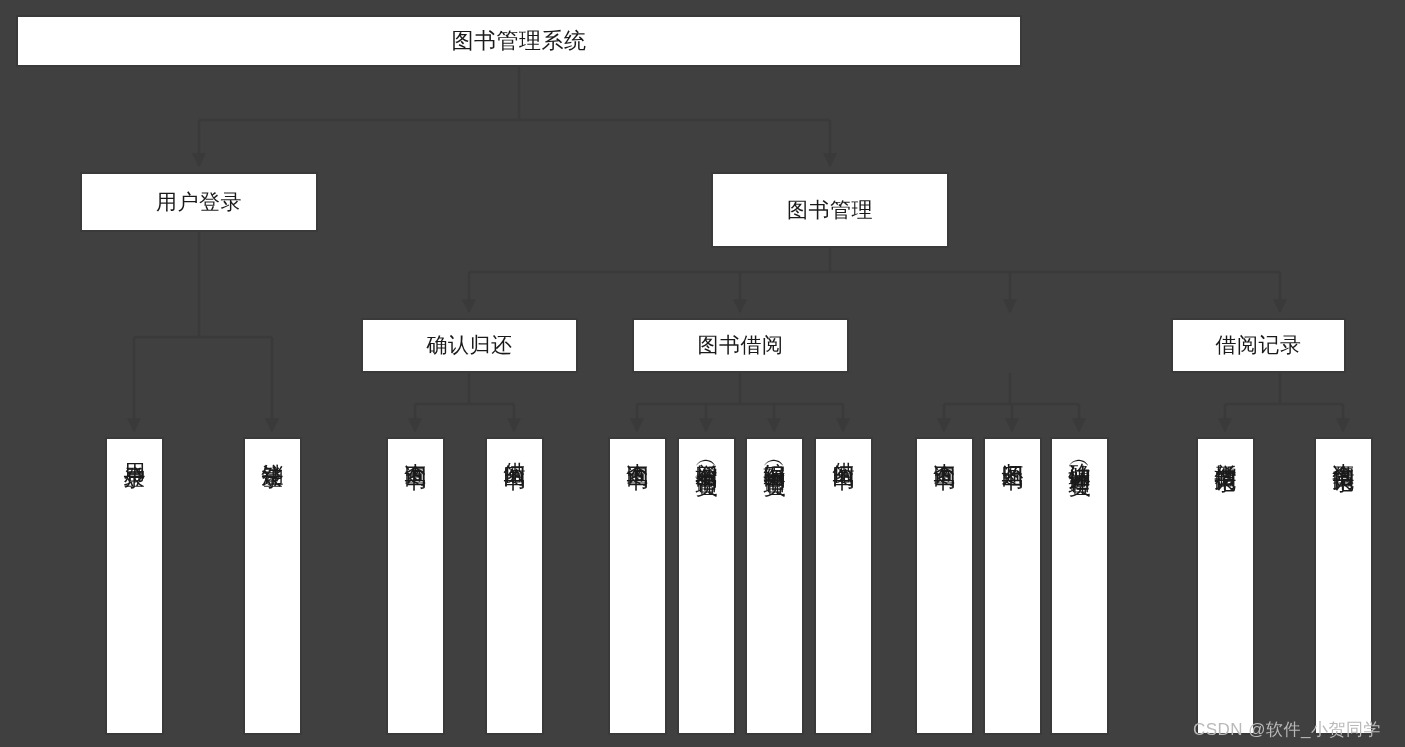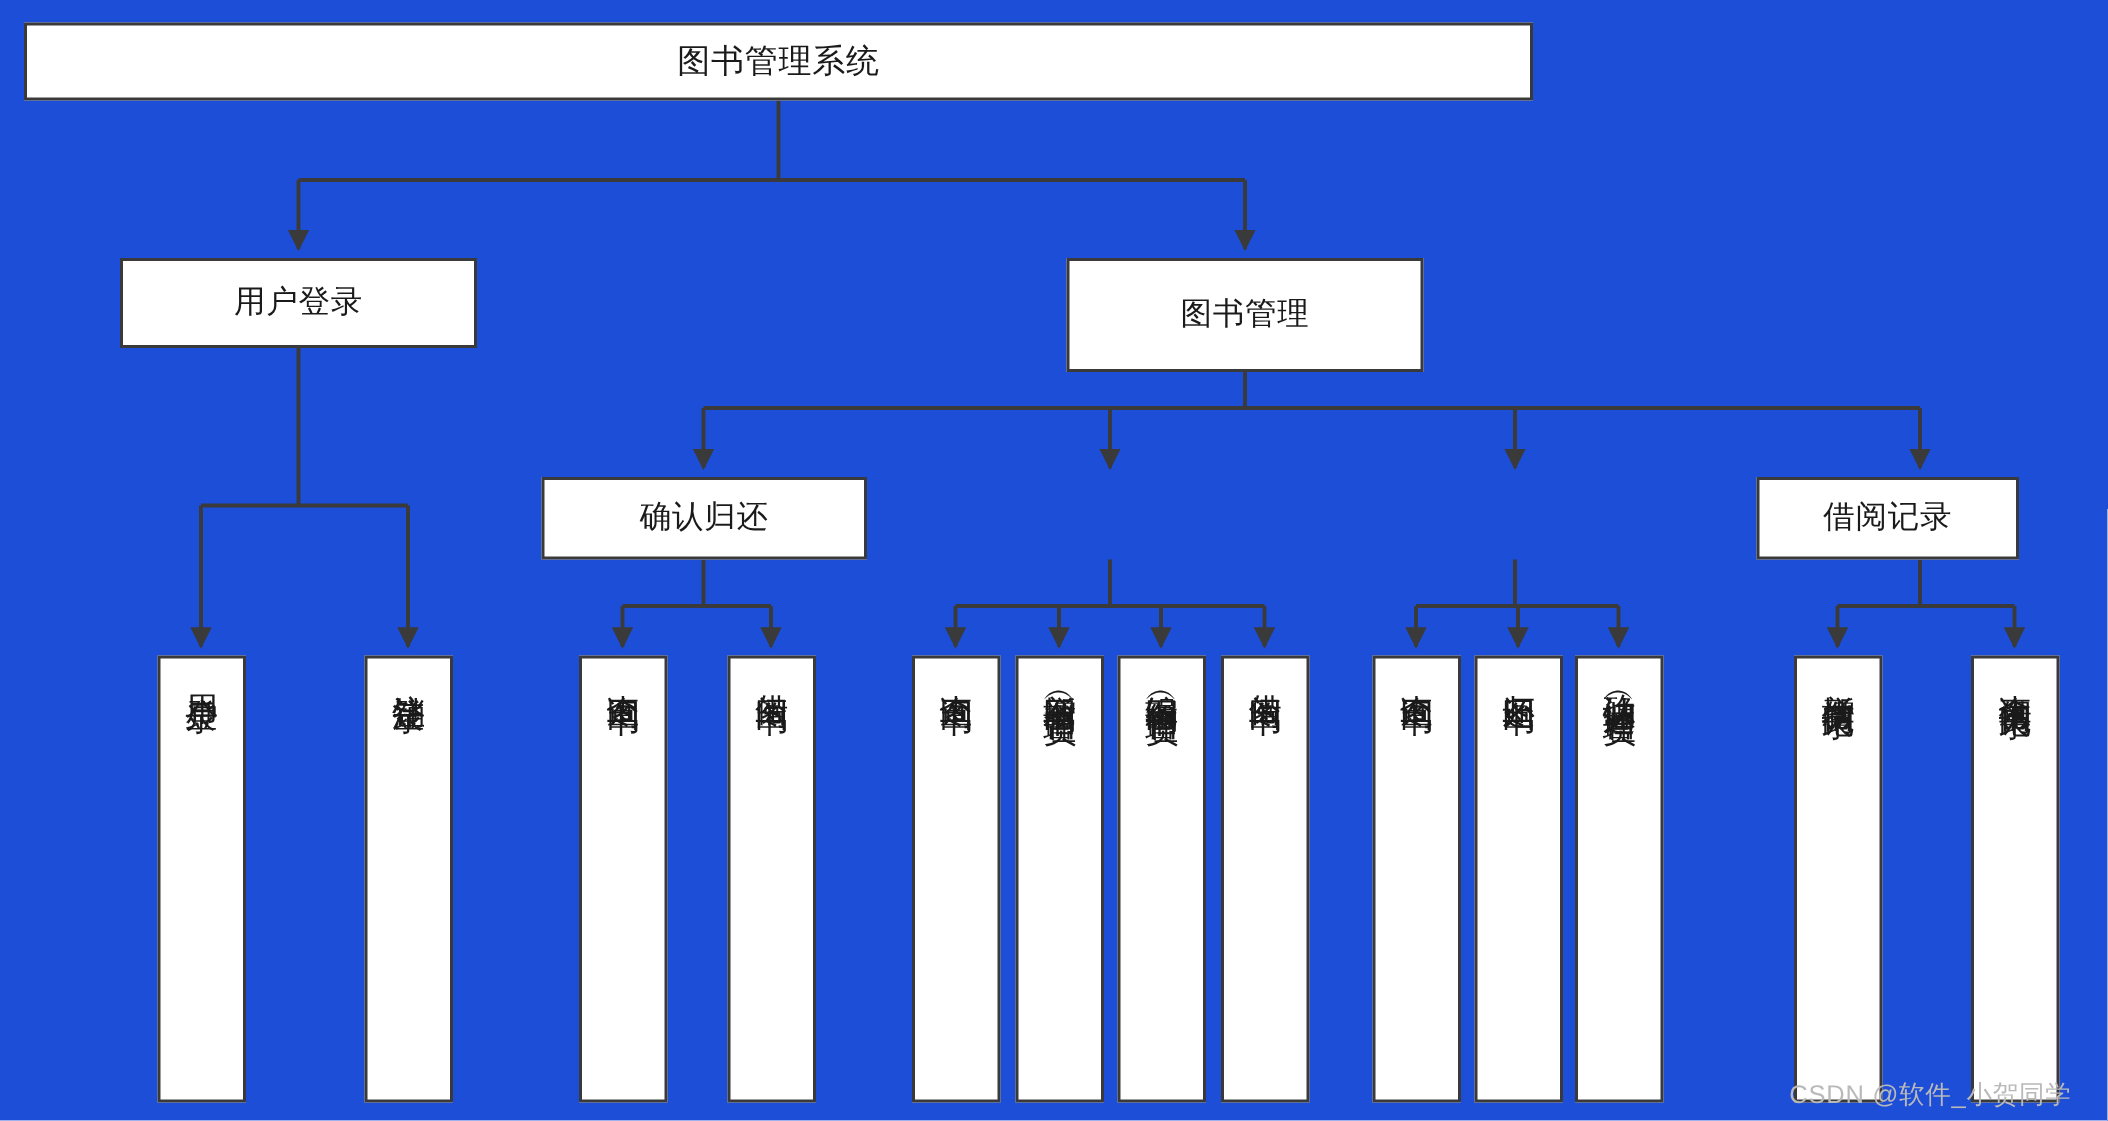--- a/index.html
+++ b/index.html
@@ -7,21 +7,21 @@
     padding: 0;
     background: #ffffff;
   }
   body {
     font-family: "Liberation Sans", "DejaVu Sans", sans-serif;
   }
   #canvas {
     position: relative;
     width: 1405px;
     height: 747px;
-    background: #1d4ed8;
+    background: #404040;
     overflow: hidden;
   }
   #edges {
     position: absolute;
     left: 0;
     top: 0;
     width: 1405px;
     height: 747px;
   }
   .node {
@@ -132,20 +132,23 @@
   <div class="node horiz" style="left:80px; top:172px; width:238px; height:60px;">
     <span class="label">用户登录</span>
   </div>
   <div class="node horiz" style="left:711px; top:172px; width:238px; height:76px;">
     <span class="label">图书管理</span>
   </div>
 
   <div class="node horiz" style="left:361px; top:318px; width:217px; height:55px;">
     <span class="label">确认归还</span>
   </div>
+  <div class="node horiz" style="left:632px; top:318px; width:217px; height:55px;">
+    <span class="label">图书借阅</span>
+  </div>
   <div class="node horiz" style="left:1171px; top:318px; width:175px; height:55px;justify-content:center;">
     <span class="label">借阅记录</span>
   </div>
 
   <div class="node vert" style="left:105px; top:437px; width:59px; height:298px;">
     <span class="label">用户登录</span>
   </div>
   <div class="node vert" style="left:243px; top:437px; width:59px; height:298px;">
     <span class="label">注销登录</span>
   </div>

